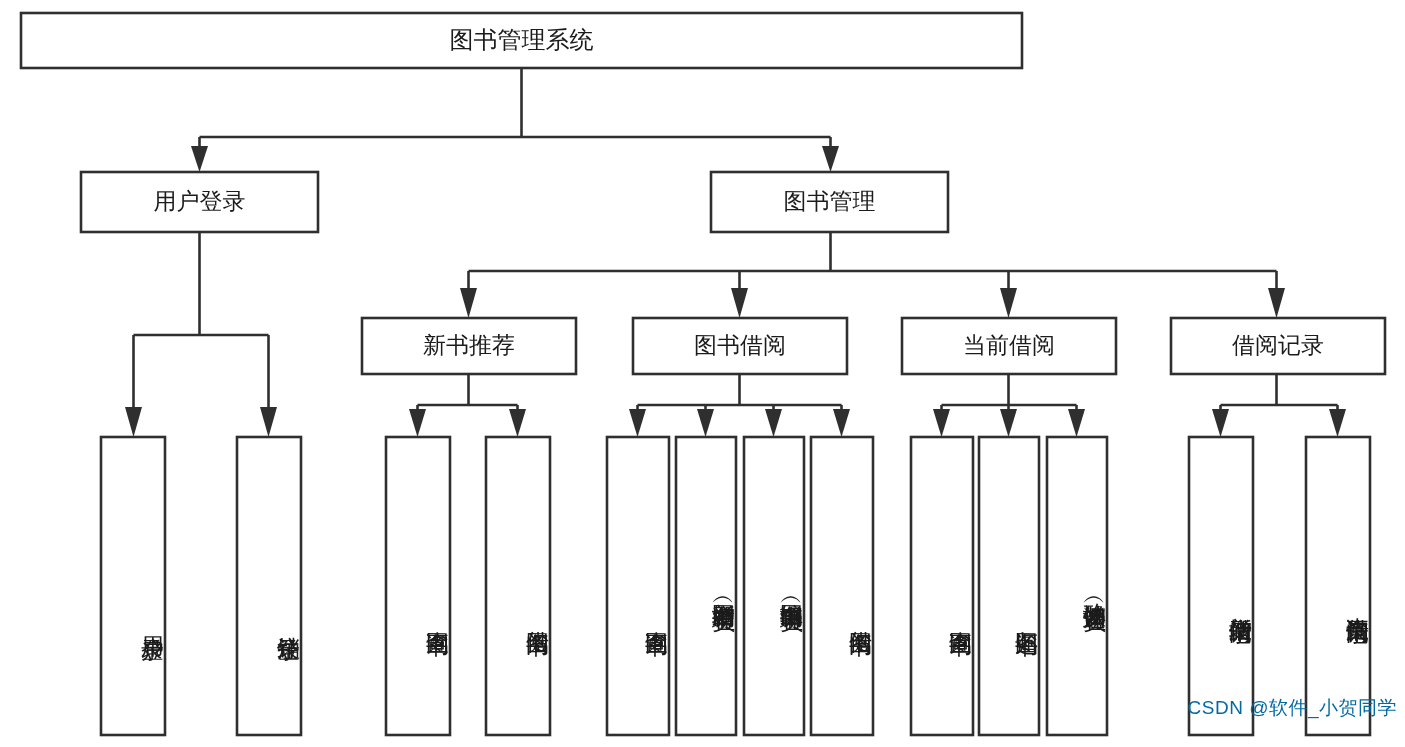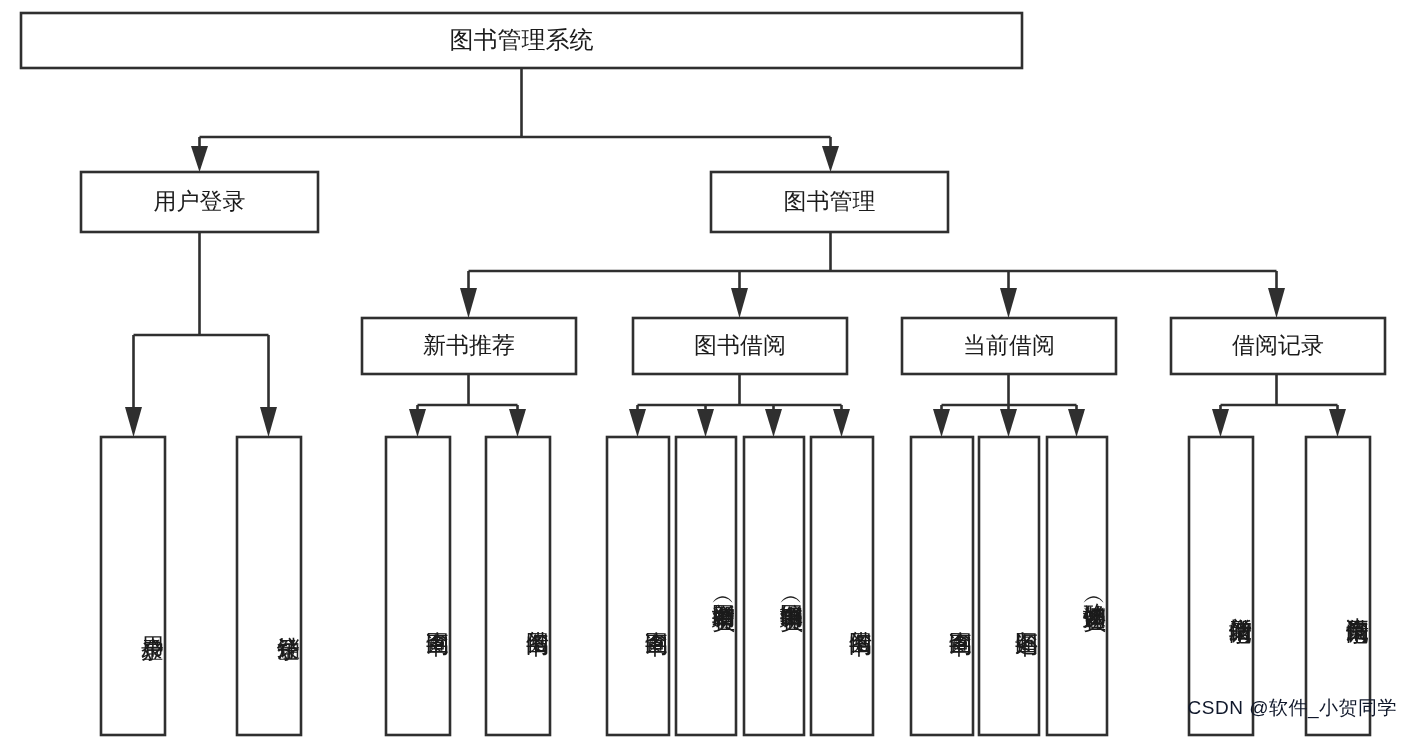--- a/index.html
+++ b/index.html
@@ -66,21 +66,21 @@
     justify-content: center;
     white-space: nowrap;
     pointer-events: none;
   }
   .watermark {
     position: absolute;
     right: 8px;
     bottom: 6px;
     font-family: "Liberation Sans", "DejaVu Sans", sans-serif;
     font-size: 19px;
-    color: #0f172a;
+    color: #0369a1;
     letter-spacing: 0.5px;
     white-space: nowrap;
   }
 </style>
 </head>
 <body>
 
 <div id="diagram-root">
 
   <svg class="diagram-canvas" viewBox="0 0 1405 747" xmlns="http://www.w3.org/2000/svg">

